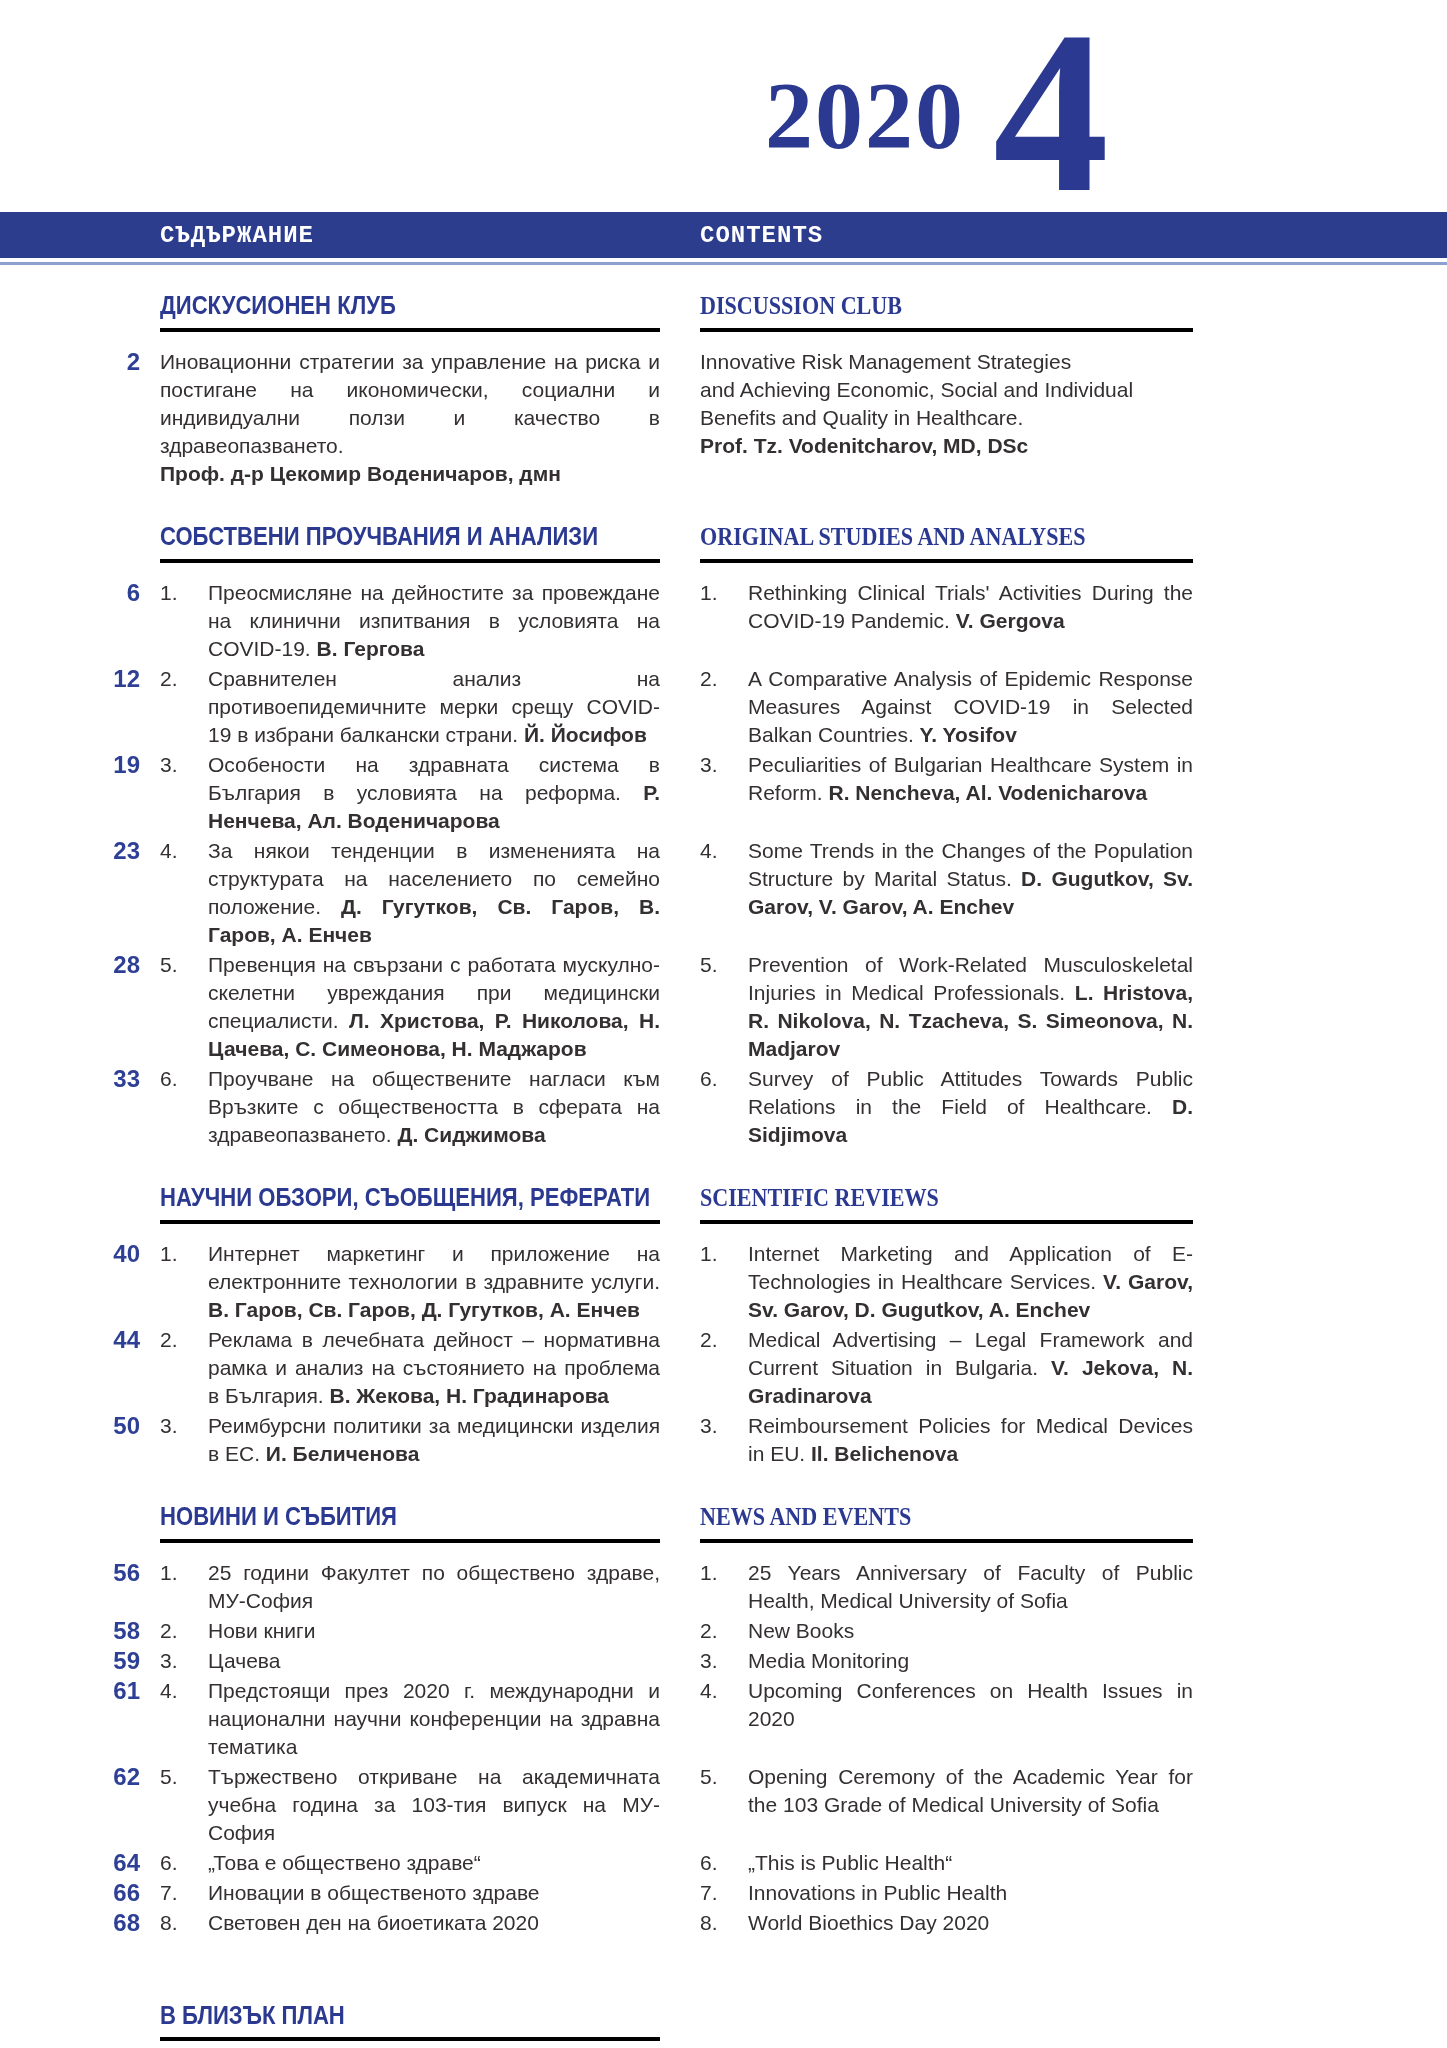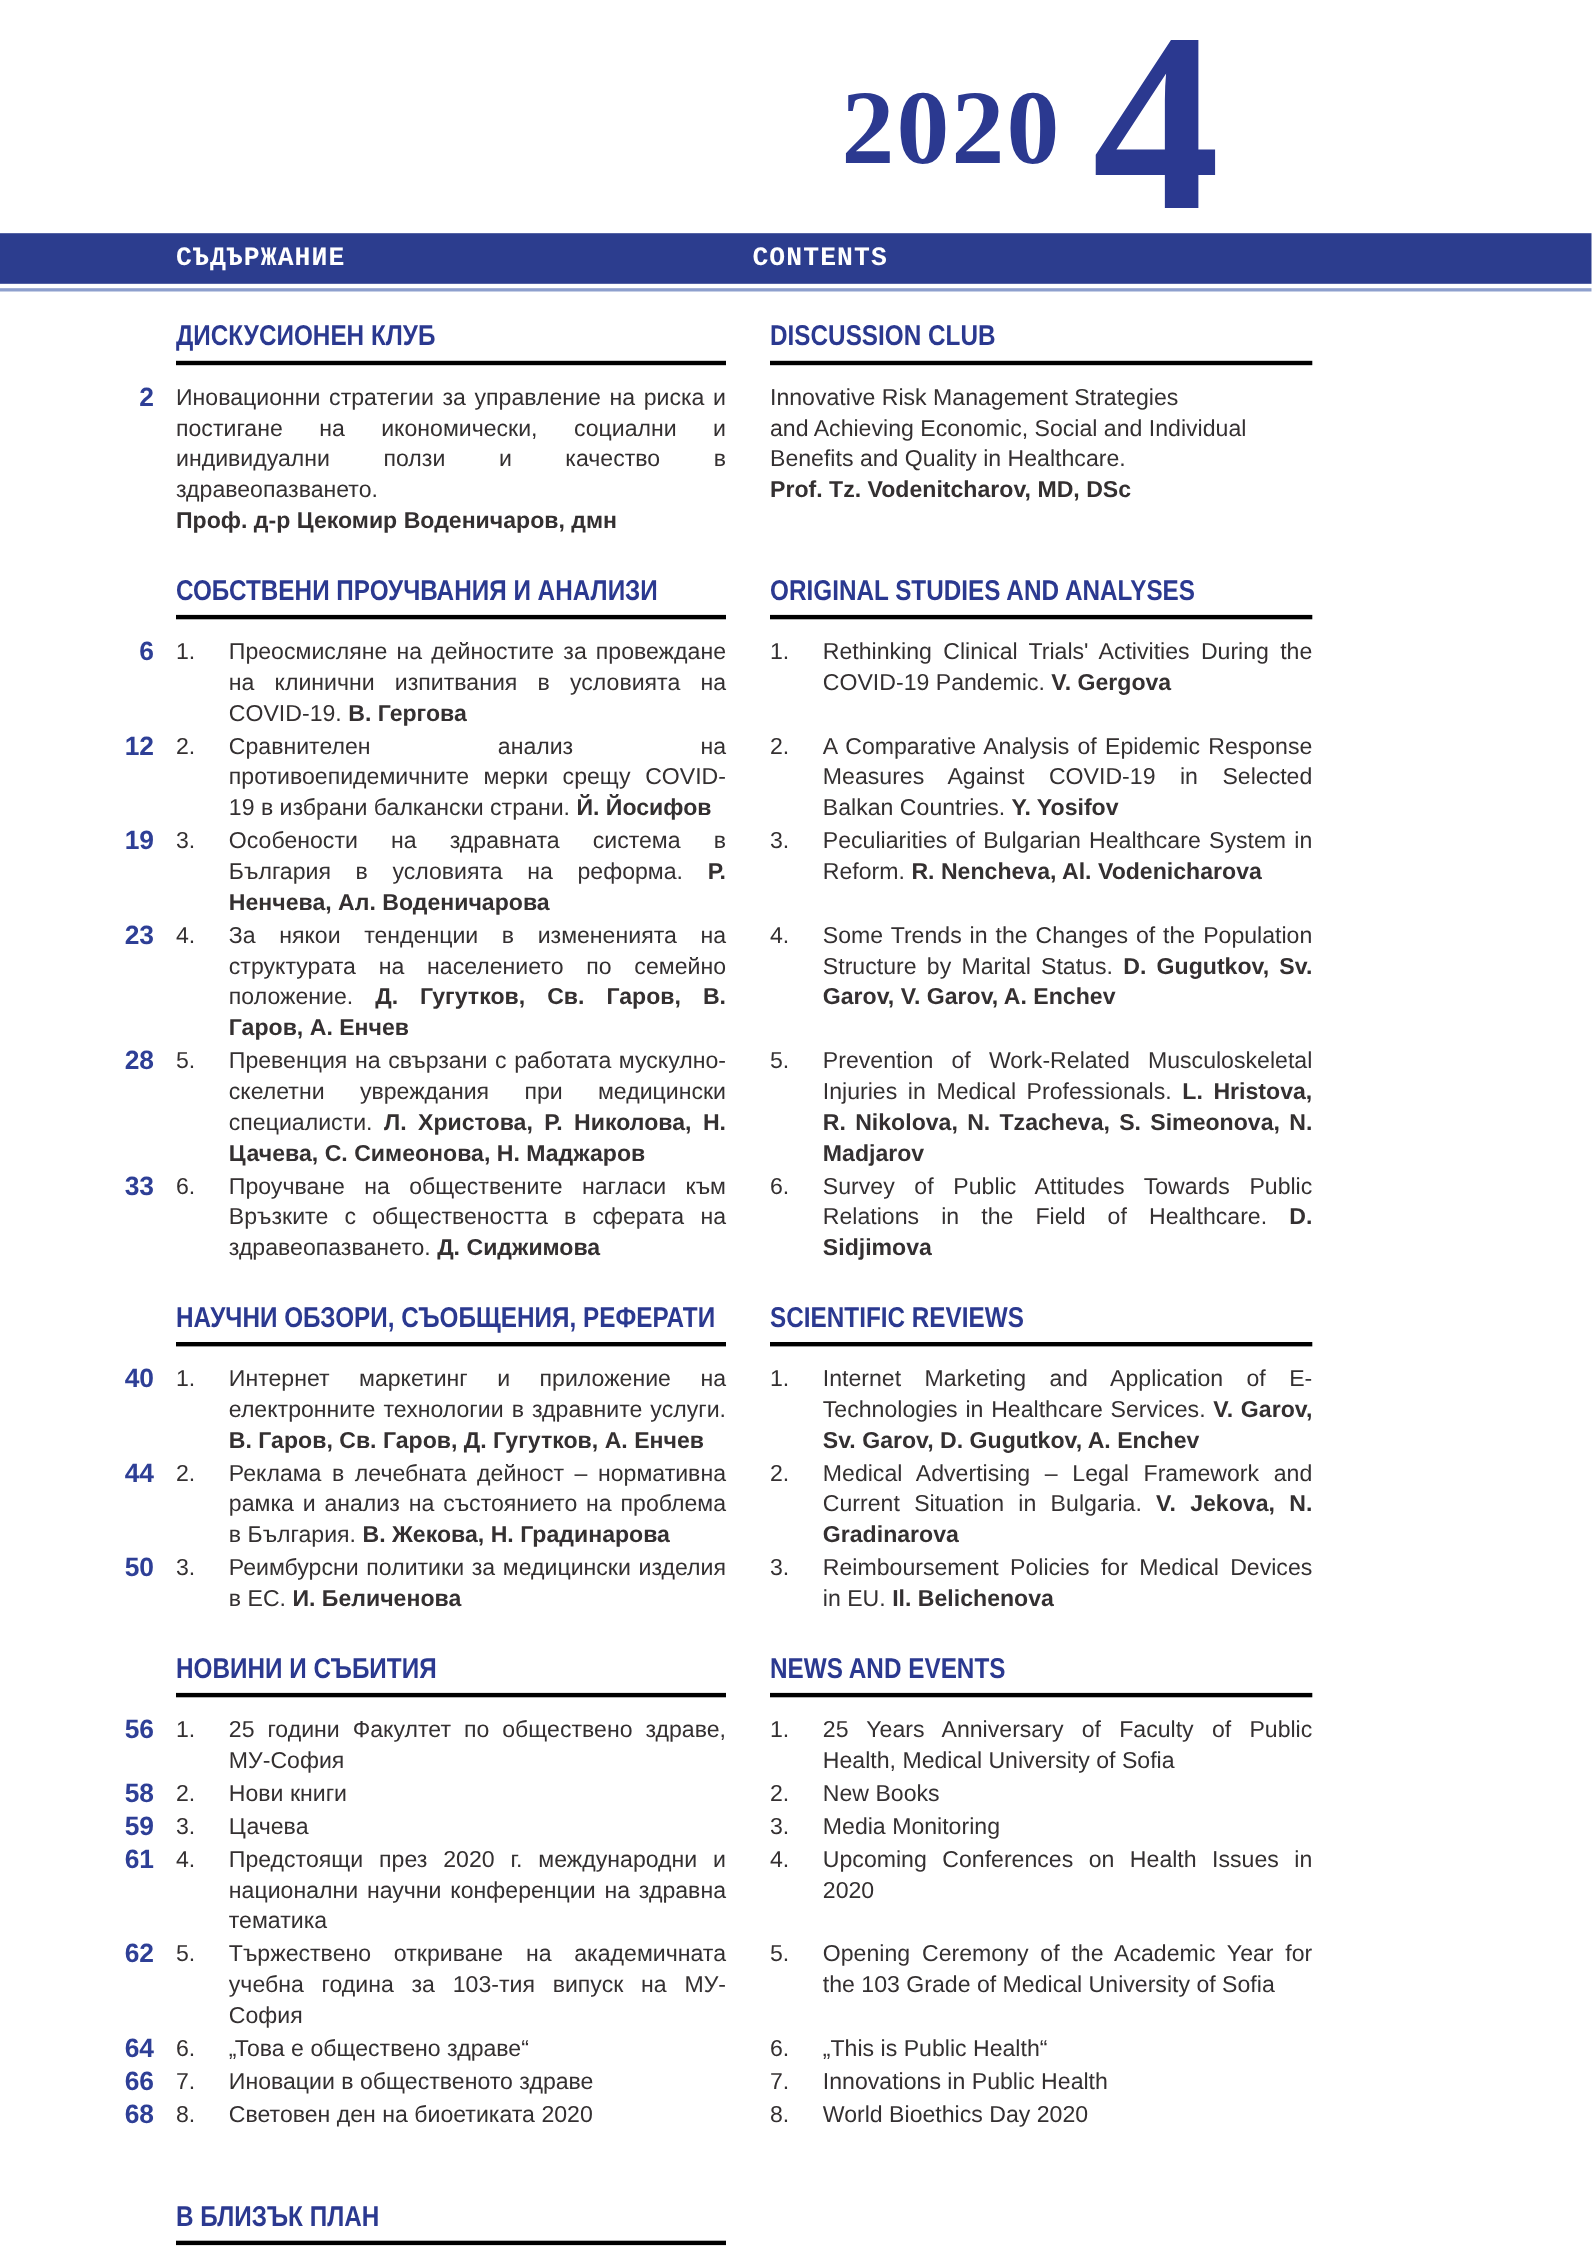--- a/index.html
+++ b/index.html
@@ -22,34 +22,34 @@
     color:#2b3990;
   }
   
   .bar{height:46px;background:#2c3d8e;position:relative;}
   .bar .bar-label{
     position:absolute;top:50%;transform:translateY(-50%);
     color:#ffffff;font-family:Liberation Mono, monospace;font-weight:bold;
     font-size:24px;letter-spacing:1px;white-space:nowrap;
   }
   .bar .l{left:160px;}
-  .bar .r{left:684px;}
+  .bar .r{left:700px;}
   .hairline{height:3px;background:#8ea0cd;margin-top:4px;}
   
   main{display:block;}
   .section{margin-top:34px;}
   .section.first{margin-top:26px;}
   .section.closeup{margin-top:64px;}
   .headrow{display:grid;grid-template-columns:160px 500px 40px 493px;margin-bottom:16px;}
   .headrow h2{
     margin:0;grid-row:1;color:#2b3990;border-bottom:4px solid #000000;
     padding-bottom:7px;font-size:26px;font-weight:bold;line-height:1.15;
   }
   .headrow h2.hbg{grid-column:2;}
-  .headrow h2.hen{grid-column:4;}
+  .headrow h2.hen{grid-column:4;font-family:Liberation Serif, serif;}
   .headrow h2 span{
     display:inline-block;transform:scaleX(0.85);transform-origin:0 50%;
     white-space:nowrap;letter-spacing:0;
   }
   .row{display:grid;grid-template-columns:140px 20px 500px 40px 493px;margin-top:2px;align-items:start;}
   .pg{
     grid-column:1;text-align:right;color:#2e3f96;font-weight:bold;
     font-size:24px;line-height:28px;
   }
   .cell{display:flex;align-items:flex-start;}

